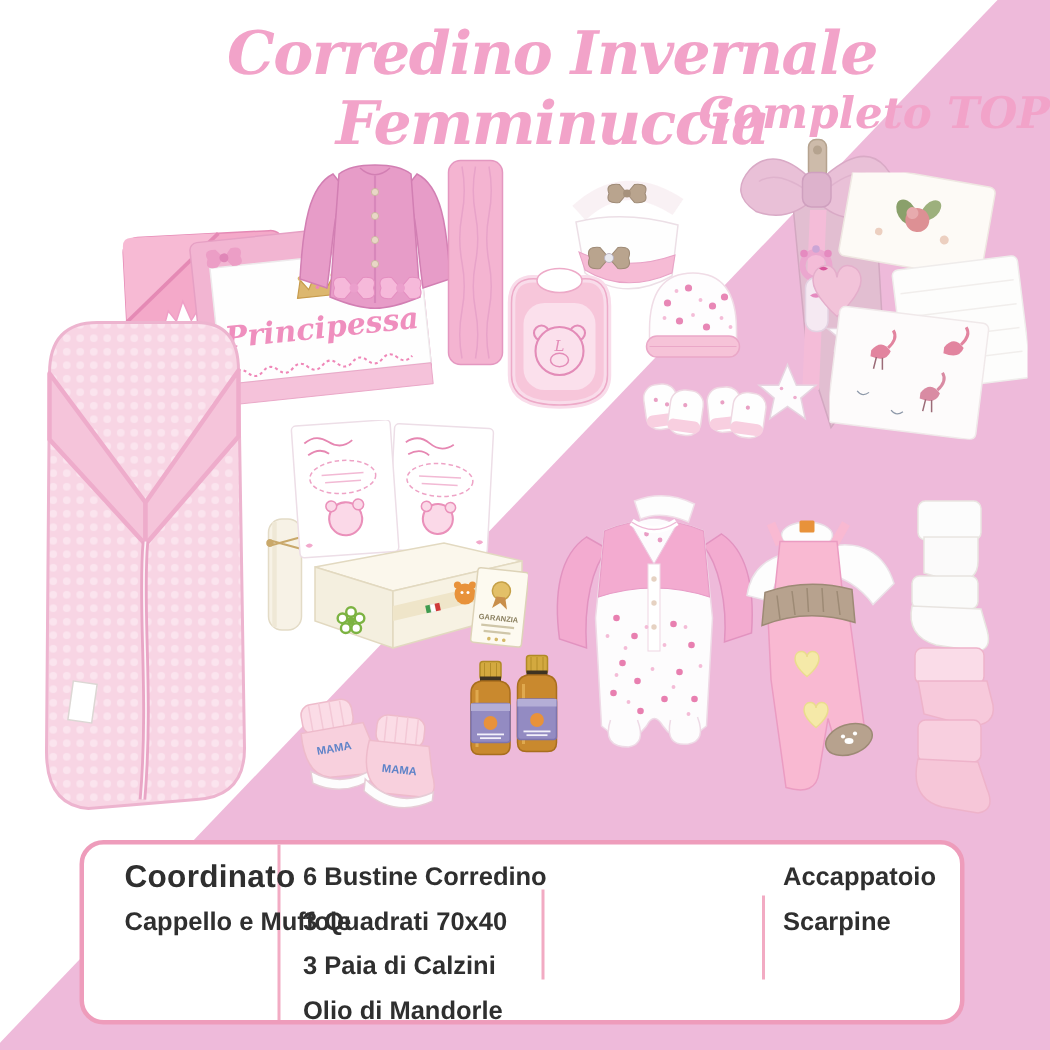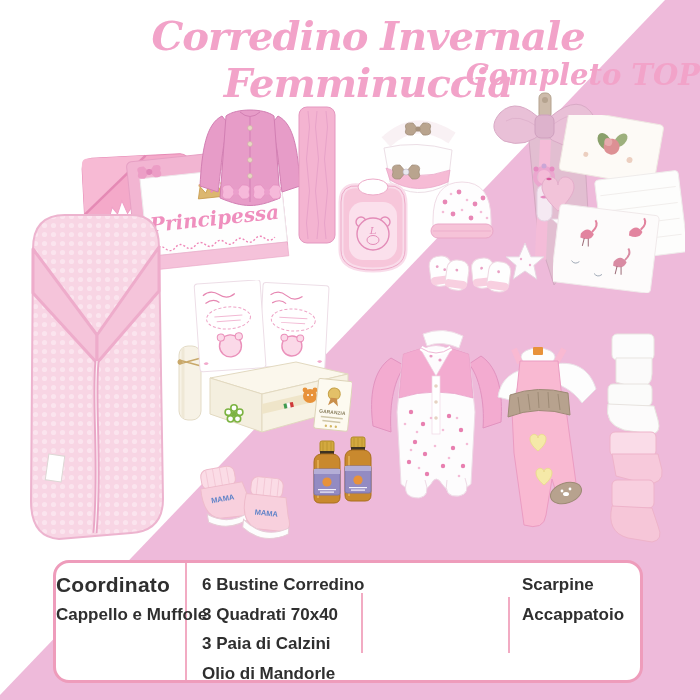--- a/index.html
+++ b/index.html
@@ -12,21 +12,21 @@
          font-size:40px;letter-spacing:-1px;color:#f2a3c9;padding-left:18px;}
   .subtitle{position:absolute;top:58px;left:0;width:100%;text-align:right;margin:0;
          font-family:"DejaVu Serif",serif;font-style:italic;font-weight:bold;
          font-size:29px;color:#f2a3c9;}
   .item{position:absolute;}
   .panel{position:absolute;left:53px;top:560px;width:590px;height:123px;background:#ffffff;
          border:3px solid #ee9cbb;border-radius:16px;box-sizing:border-box;color:#2f2f2f;}
   .pcol{position:absolute;top:7px;}
   .row{height:29.5px;line-height:29.5px;font-size:17px;font-weight:bold;white-space:nowrap;}
   .row.hdr{font-size:21px;letter-spacing:.2px;}
-  .c1{left:0;width:105px;text-align:left;}
+  .c1{left:0;width:105px;text-align:left;padding-left:27px;}
   .c2{left:146px;} .c3{left:320px;} .c4{left:466px;}
   .vd{position:absolute;width:2px;background:#f2abc3;}
   .vd1{left:129px;top:0;bottom:0;}
   .vd2{left:305px;top:30px;height:60px;}
   .vd3{left:452px;top:34px;height:56px;}
 </style>
 </head>
 <body>
 
 <div class="canvas">
@@ -446,17 +446,17 @@
       <div class="row hdr">Coordinato</div>
       <div class="row">Cappello e Muffole</div>
     </div>
     <div class="pcol c2">
       <div class="row">6 Bustine Corredino</div>
       <div class="row">3 Quadrati 70x40</div>
       <div class="row">3 Paia di Calzini</div>
       <div class="row">Olio di Mandorle</div>
     </div>
     <div class="pcol c4">
+      <div class="row">Accappatoio</div>
       <div class="row">Scarpine</div>
-      <div class="row">Accappatoio</div>
     </div>
   </div>
 </div>
 
 </body></html>

